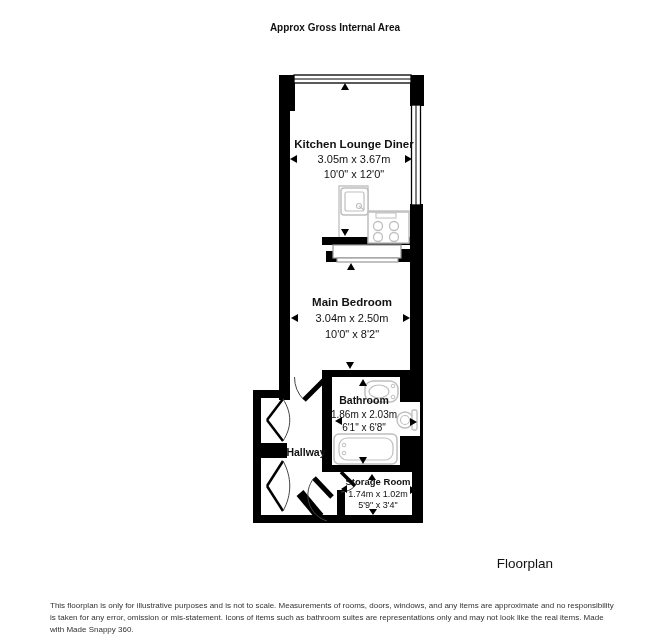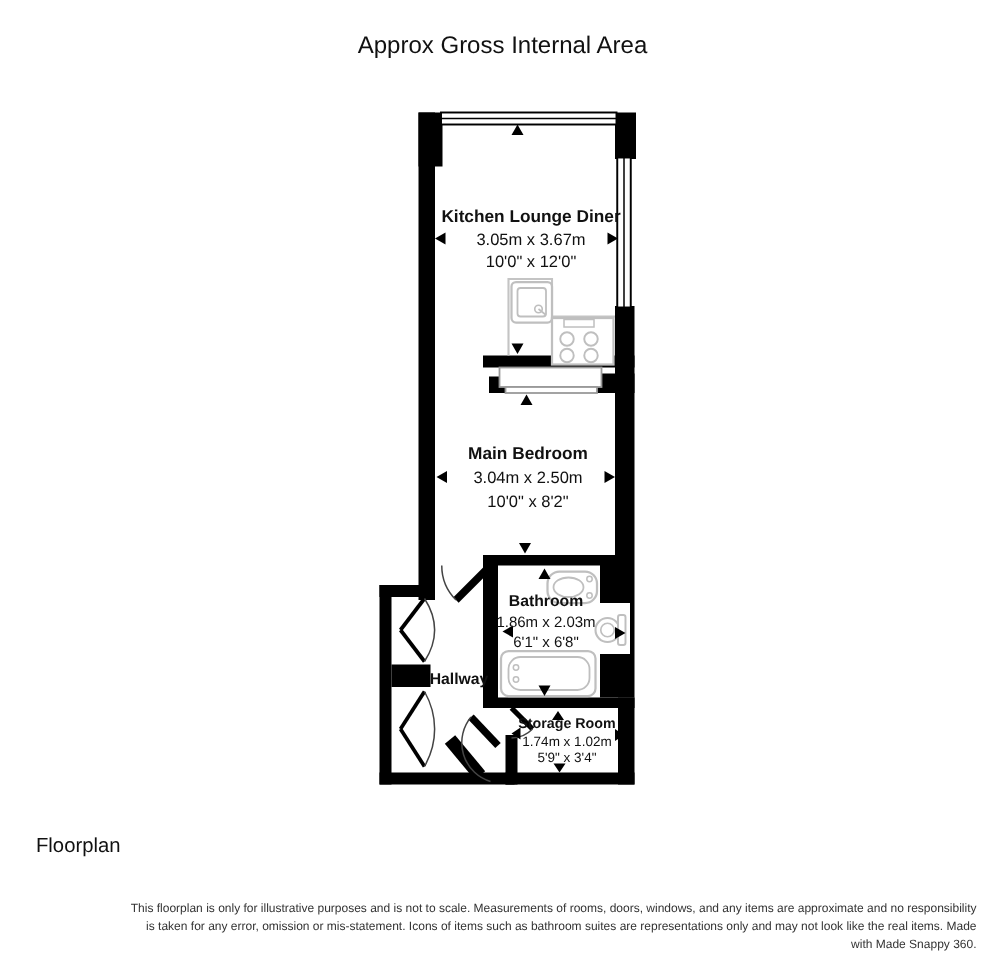--- a/index.html
+++ b/index.html
@@ -2,30 +2,30 @@
 <html><head>
 <meta charset="utf-8">
 <style>
   html,body{margin:0;padding:0;}
   body{
     width:670px;height:643px;position:relative;background:#ffffff;
     font-family:"Liberation Sans", sans-serif;color:#1a1a1a;overflow:hidden;
   }
   .hdr{
     position:absolute;top:21px;left:0;width:670px;text-align:center;
-    font-size:16px;font-weight:normal;line-height:1.3;color:#111;
+    font-size:10px;font-weight:bold;line-height:1.3;color:#111;
   }
   .plan-svg{position:absolute;top:0;left:0;}
   .caption{
-    position:absolute;top:556px;left:0;width:553px;text-align:left;
-    font-size:13.5px;color:#111;margin-left:24px;
+    position:absolute;top:556px;left:0;width:553px;text-align:right;
+    font-size:13.5px;color:#111;
   }
   .disclaimer{
-    position:absolute;top:600px;left:50px;width:570px;text-align:right;
-    font-size:8px;line-height:1.5;color:#333;margin-left:31px;
+    position:absolute;top:600px;left:50px;width:570px;text-align:left;
+    font-size:8px;line-height:1.5;color:#333;
   }
   svg text{font-family:"Liberation Sans", sans-serif;fill:#111;}
   .room-name{font-weight:bold;font-size:11.5px;}
   .room-dim{font-size:11px;}
   .room-name-sm{font-weight:bold;font-size:10.5px;}
   .room-dim-sm{font-size:10px;}
   .room-name-xs{font-weight:bold;font-size:9.5px;}
   .room-dim-xs{font-size:9px;}
   .wall{fill:#000;}
   .fixture{fill:#ffffff;stroke:#bfbfbf;stroke-width:1.5;}

